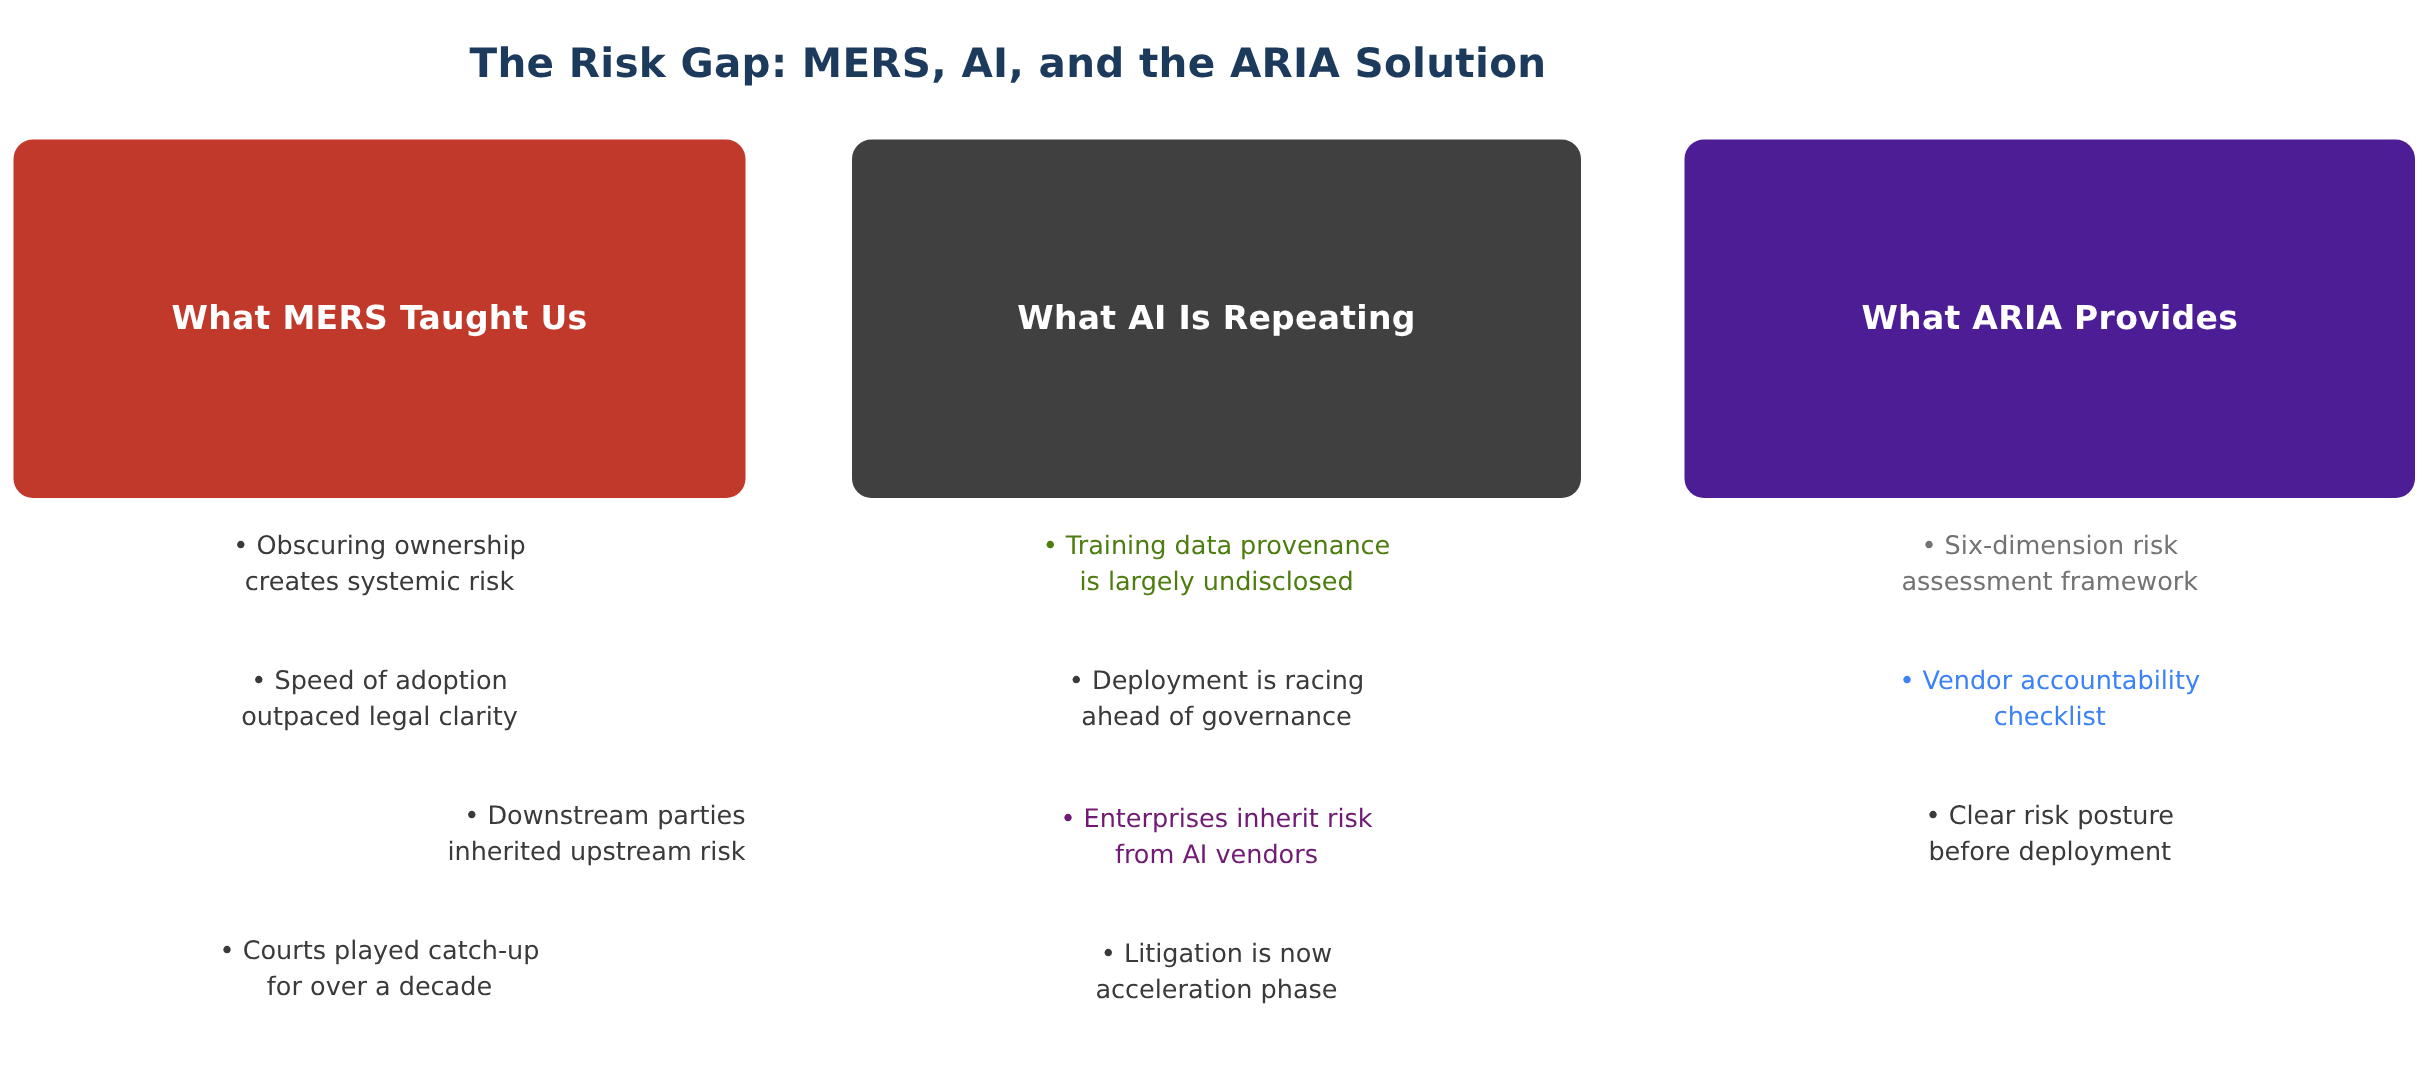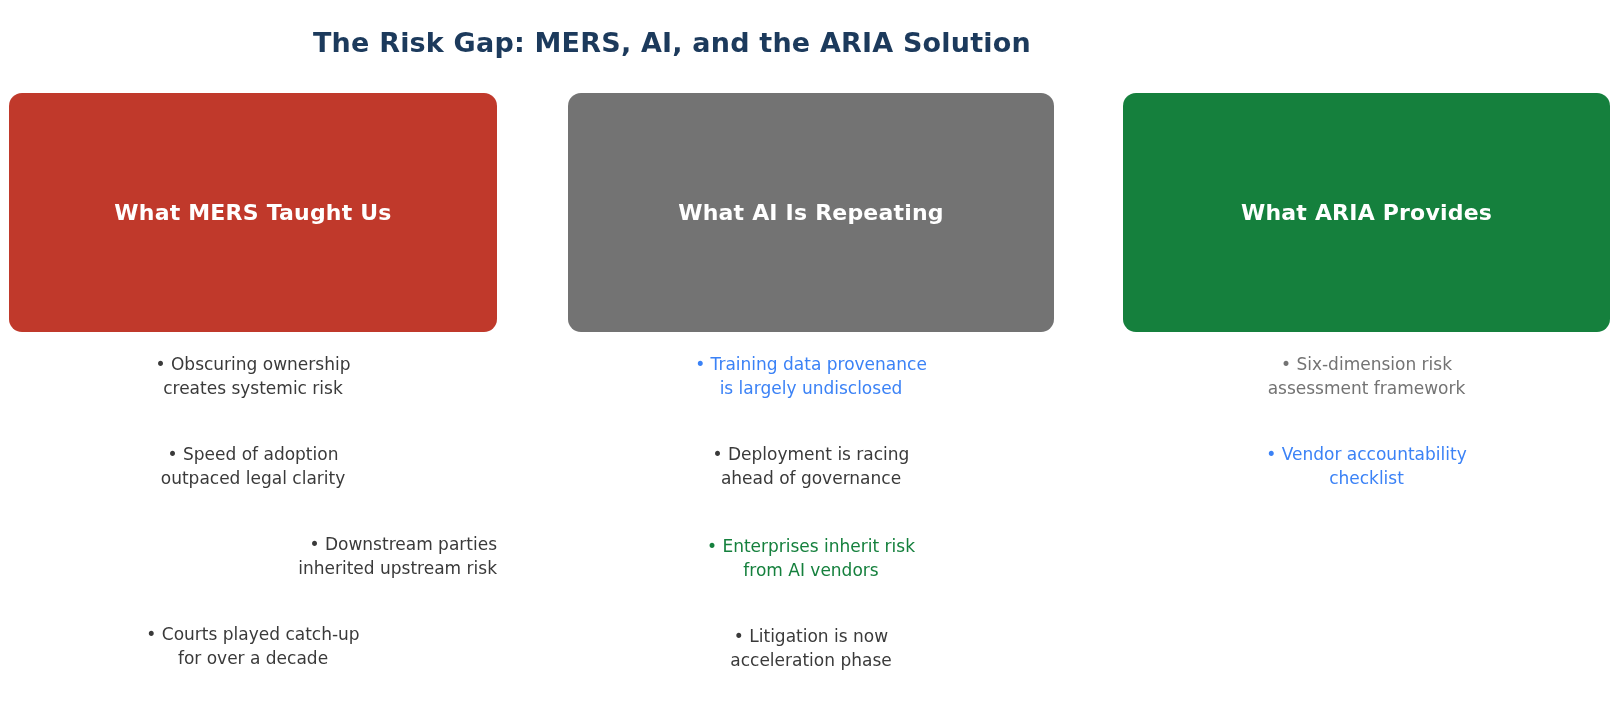--- a/index.html
+++ b/index.html
@@ -78,40 +78,42 @@
       <li class="bullet" style="color: rgb(58, 58, 58);">• Speed of adoption
 outpaced legal clarity</li>
       <li class="bullet" style="color: rgb(58, 58, 58); text-align: right;">• Downstream parties
 inherited upstream risk</li>
       <li class="bullet" style="color: rgb(58, 58, 58);">• Courts played catch-up
 for over a decade</li>
     </ul>
   </section>
 
   <section class="column col-2">
-    <div class="header-box" style="background-color: #737373;">
+    <div class="header-box" style="background-color: #404040;">
       <span class="header-label" style="color: rgb(255, 255, 255);">What AI Is Repeating</span>
     </div>
     <ul class="bullets">
-      <li class="bullet" style="color: #3b82f6;">• Training data provenance
+      <li class="bullet" style="color: #4d7c0f;">• Training data provenance
 is largely undisclosed</li>
       <li class="bullet" style="color: rgb(58, 58, 58);">• Deployment is racing
 ahead of governance</li>
-      <li class="bullet" style="color: #15803d; margin-top: 44px;">• Enterprises inherit risk
+      <li class="bullet" style="color: #701a75; margin-top: 44px;">• Enterprises inherit risk
 from AI vendors</li>
       <li class="bullet" style="color: rgb(58, 58, 58);">• Litigation is now
 acceleration phase</li>
     </ul>
   </section>
 
   <section class="column col-3">
-    <div class="header-box" style="background-color: #15803d;">
+    <div class="header-box" style="background-color: #4c1d95;">
       <span class="header-label" style="color: rgb(255, 255, 255);">What ARIA Provides</span>
     </div>
     <ul class="bullets">
       <li class="bullet" style="color: #737373;">• Six-dimension risk
 assessment framework</li>
       <li class="bullet" style="color: #3b82f6;">• Vendor accountability
 checklist</li>
+      <li class="bullet" style="color: rgb(58, 58, 58);">• Clear risk posture
+before deployment</li>
     </ul>
   </section>
 
 </div>
 
 </body></html>

